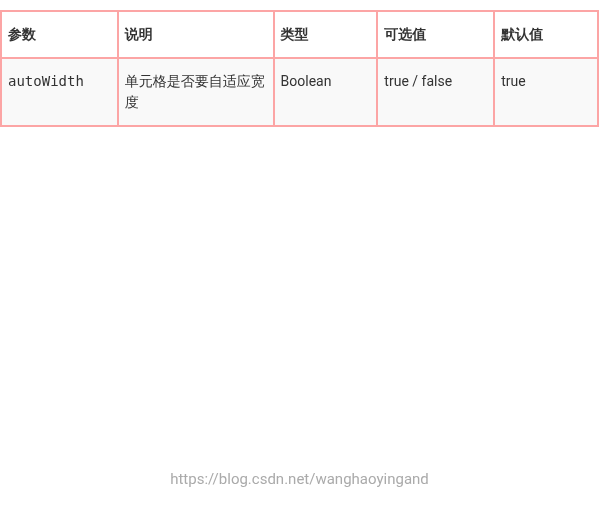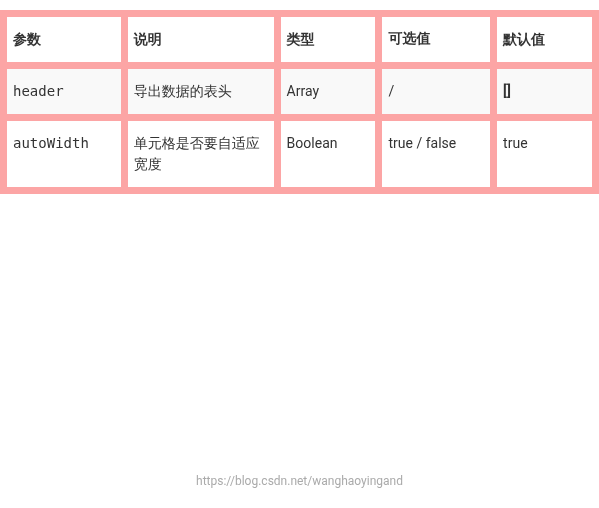--- a/index.html
+++ b/index.html
@@ -21,21 +21,21 @@
       width: 100%;
       padding: 10px 0;
     }
 
     table {
       width: 100%;
       border-collapse: collapse;
     }
 
     th, td {
-      border: 7px solid #fca5a5;
+      border: 2px solid #fca5a5;
       padding: 12px 6px;
       vertical-align: top;
       line-height: 1.5;
     }
 
     thead th {
       font-weight: bold;
       background: #fff;
       text-align: left;
       color: #333;
@@ -77,53 +77,46 @@
       display: flex;
       flex-wrap: wrap;
       gap: 2px;
     }
 
     .watermark {
       position: fixed;
       bottom: 20px;
       left: 50%;
       transform: translateX(-50%);
-      font-size: 12px;
+      font-size: 15px;
       color: #aaa;
       white-space: nowrap;
     }
 
     .col-param { width: 90px; }
     .col-desc { width: 120px; }
     .col-type { width: 80px; }
-    .col-options { width: 90px; font-family: Liberation Mono, monospace; }
+    .col-options { width: 90px; }
     .col-default { width: 80px; }
   </style>
 </head>
 <body>
 
 <div class="table-container">
   <table>
     <thead>
       <tr>
         <th class="col-param">参数</th>
         <th class="col-desc">说明</th>
         <th class="col-type">类型</th>
         <th class="col-options">可选值</th>
         <th class="col-default">默认值</th>
       </tr>
     </thead>
     <tbody id="table-body">
-    <tr>
-          <td class="param-name">header</td>
-          <td>导出数据的表头</td>
-          <td>Array</td>
-          <td>/</td>
-          <td class="default-val">[]</td>
-        </tr>
         <tr>
           <td class="param-name"><span class="underline-red">autoWidth</span></td>
           <td>单元格是否要自适应宽度</td>
           <td>Boolean</td>
           <td>true / false</td>
           <td>true</td>
         </tr>
       </tbody>
   </table>
 </div>

